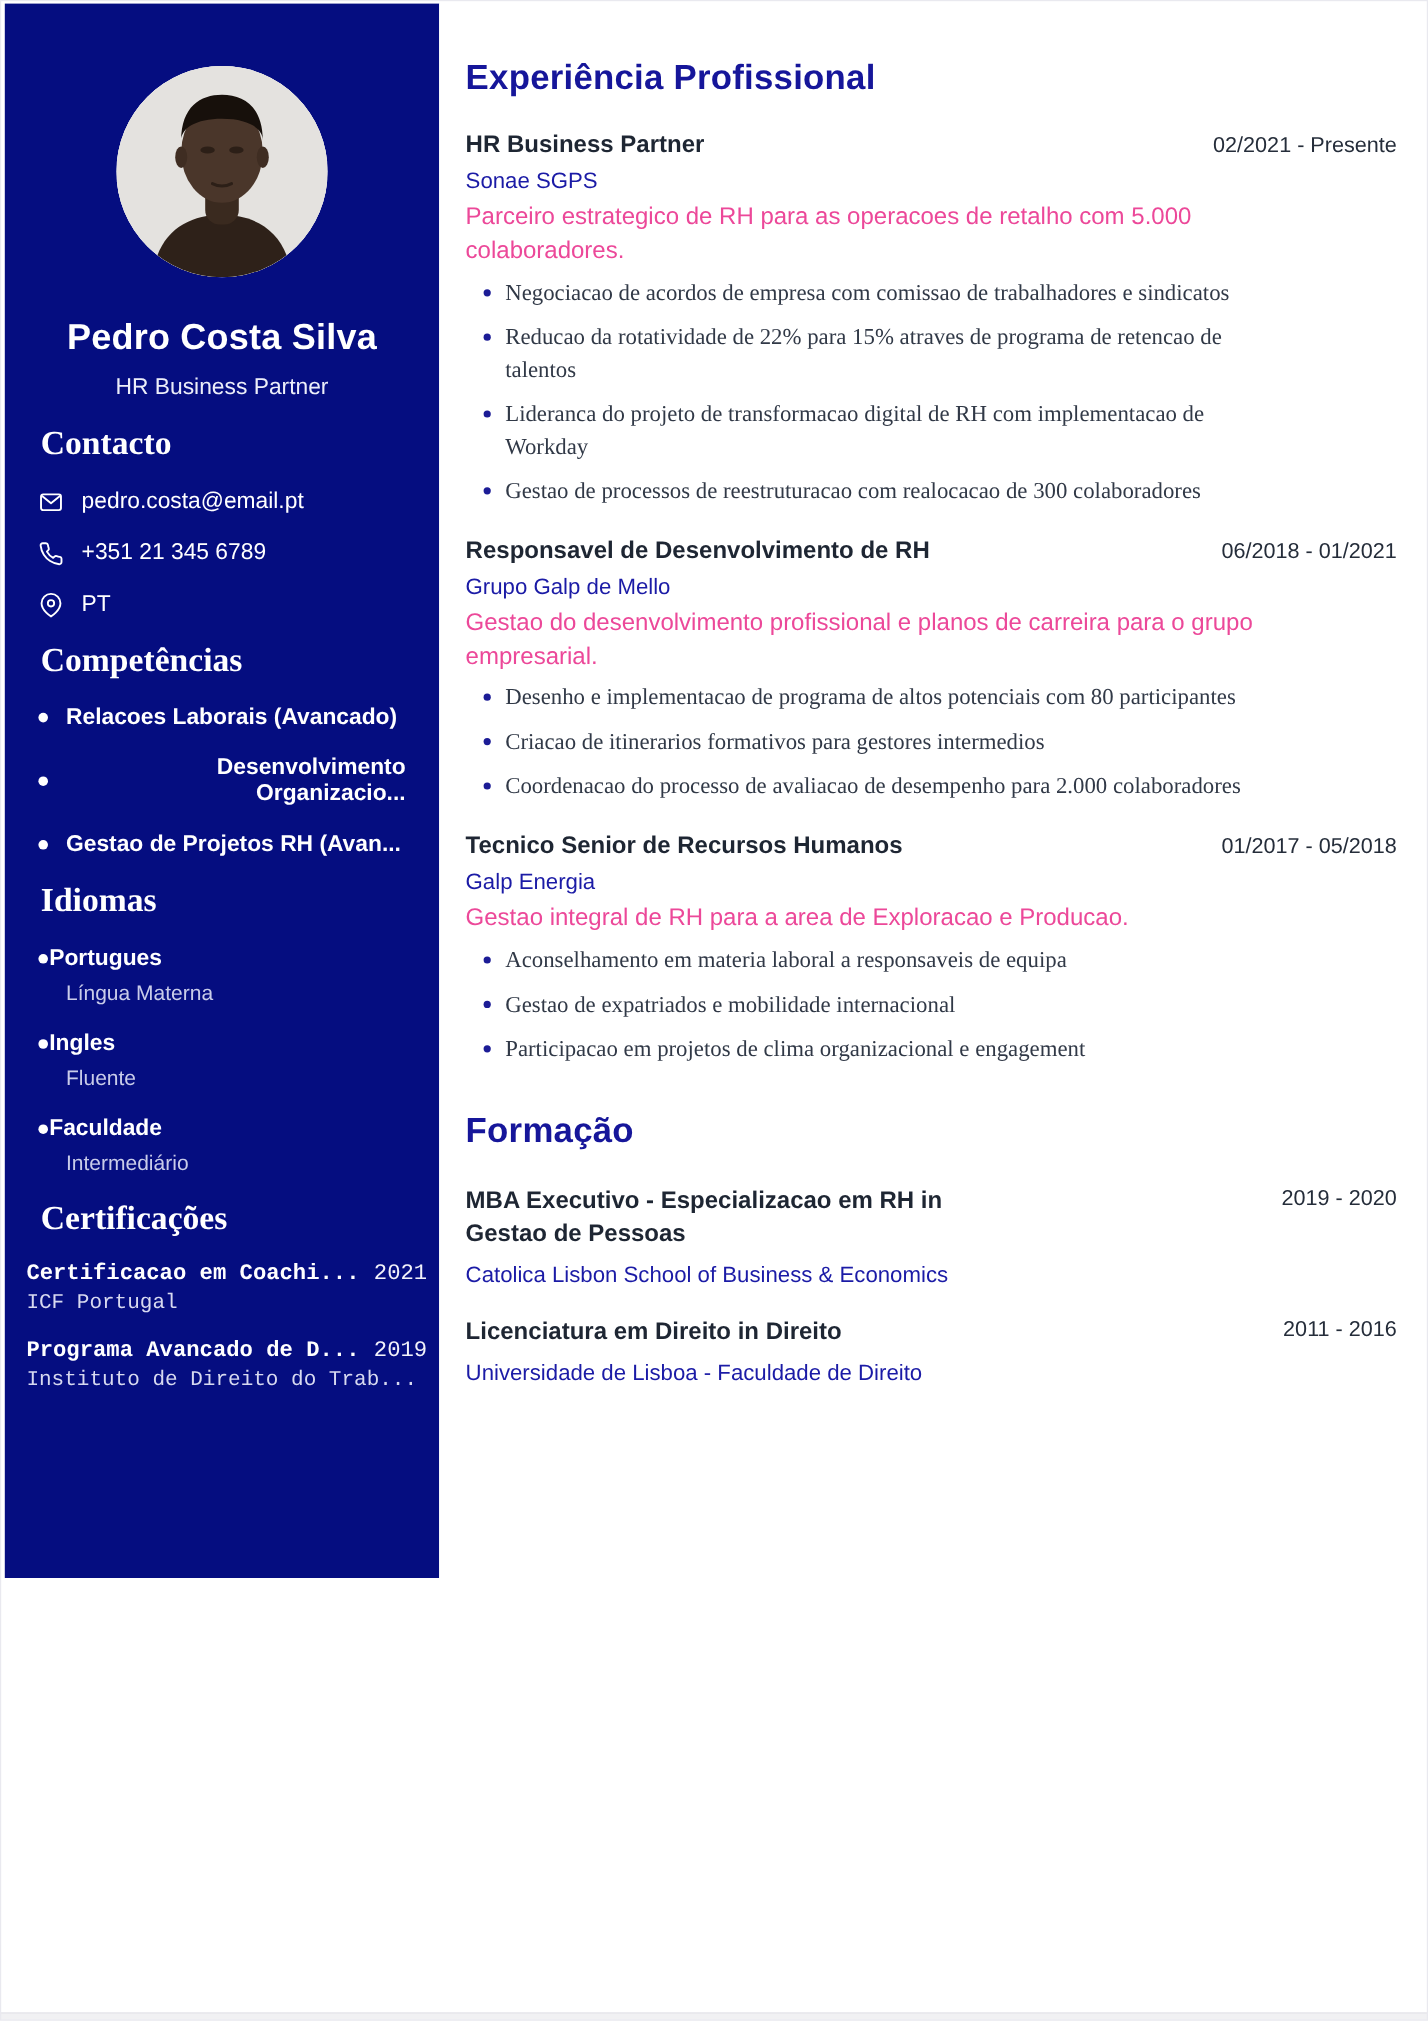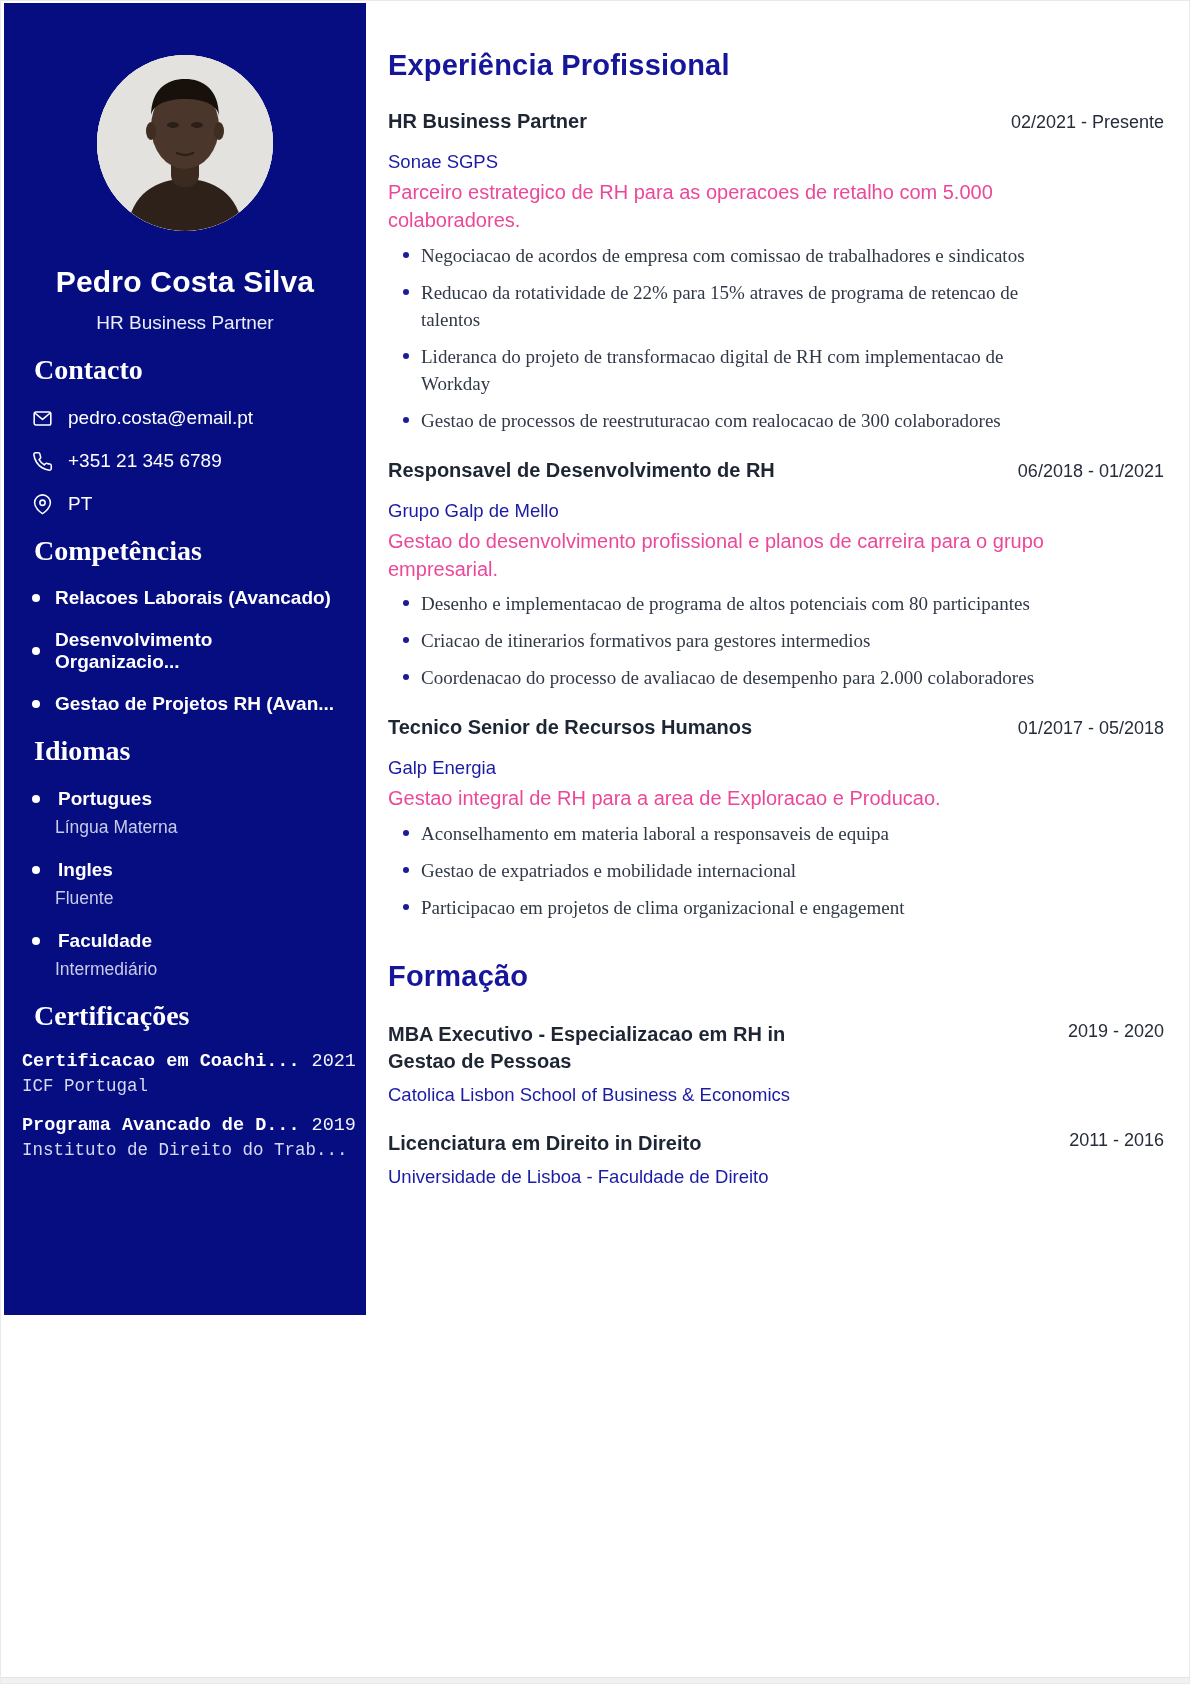--- a/index.html
+++ b/index.html
@@ -50,29 +50,29 @@
   .contact-row {
     display:flex; align-items:center; gap:15px;
     margin-top:21px; font-size:19px;
   }
   .contact-row .cicon { width:21px; height:21px; flex:0 0 auto; display:flex; }
   .cicon svg { width:21px; height:21px; stroke:#ffffff; fill:none; stroke-width:1.8; stroke-linecap:round; stroke-linejoin:round; }
 
   .skill-list { margin-top:6px; }
   .skill-row {
     display:flex; align-items:center; gap:15px;
-    margin-top:20px; font-size:19px; font-weight:bold;
+    margin-top:20px; font-size:19px; font-weight:bold;text-align:right;
   }
   .dot {
     width:8px; height:8px; border-radius:50%;
     background:#ffffff; flex:0 0 auto;
   }
   .lang-list { margin-top:4px; }
   .lang-item { margin-top:21px; }
-  .lang-name-row { display:flex; align-items:center; gap:18px; font-size:19px; font-weight:bold; }
+  .lang-name-row { display:flex; align-items:center; gap:1px; font-size:19px; font-weight:bold; }
   .lang-level { margin-left:23px; margin-top:7px; font-size:17.5px; color:#c9cce9; }
 
   .cert-list { margin:4px -10px 0;font-family:Liberation Mono, monospace; }
   .cert-item { margin-top:19px; }
   .cert-row { display:flex; justify-content:space-between; align-items:baseline; gap:12px; }
   .cert-title { font-size:18.5px; font-weight:bold; white-space:nowrap; }
   .cert-year { font-size:18.5px; color:#f2f2fa; }
   .cert-issuer { font-size:17.5px; color:#d7d9f0; margin-top:4px; }
 
   
@@ -82,21 +82,21 @@
     padding:46px 18px 0 22px;
   }
   .section-heading {
     font-size:29px; font-weight:bold; color:#16169a;
     margin-bottom:28px; letter-spacing:.2px;
   }
   .job { margin-bottom:24px; }
   .job-header { display:flex; justify-content:space-between; align-items:baseline; }
   .job-title { font-size:20px; font-weight:bold; color:#1e2633; }
   .job-dates { font-size:18px; color:#252d3a; white-space:nowrap; padding-left:16px; }
-  .company { font-size:18.5px; color:#1b1ba6; margin-top:18px; }
+  .company { font-size:18.5px; color:#1b1ba6; margin-top:7px; }
   .summary { font-size:20px; line-height:1.42; color:#ec4899; margin-top:5px; max-width:660px; }
   ul.bullets { list-style:none; margin:8px 0 0; padding-left:33px;font-family:Liberation Serif, serif; }
   ul.bullets li {
     position:relative; font-size:19px; line-height:1.42;
     color:#313947; margin-bottom:10px; max-width:640px;
   }
   ul.bullets li::before {
     content:""; position:absolute; left:-18px; top:9px;
     width:6px; height:6px; border-radius:50%; background:#1c1c96;
   }

